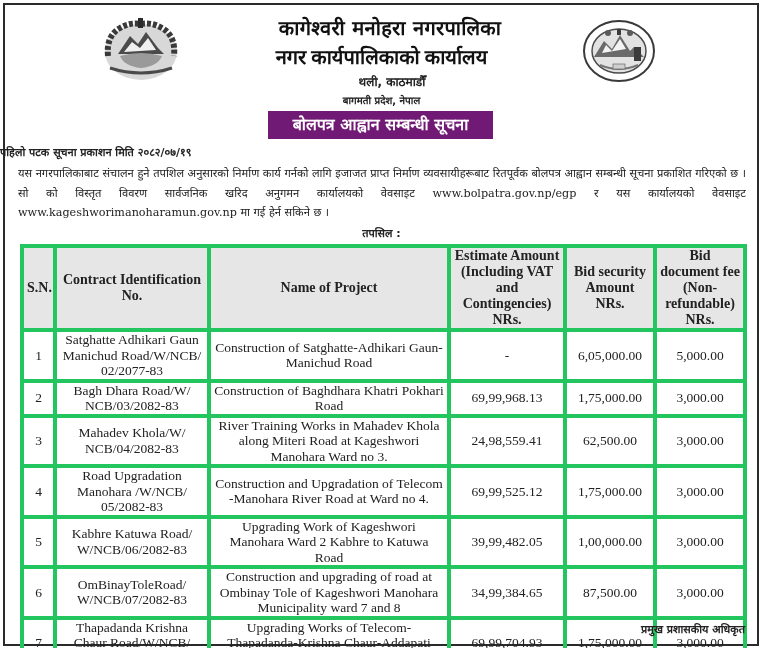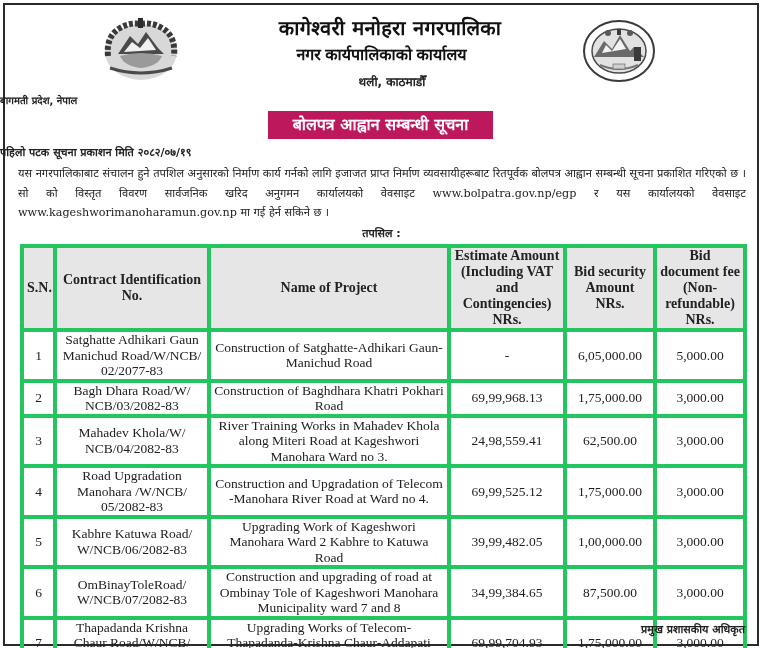--- a/index.html
+++ b/index.html
@@ -16,34 +16,34 @@
     .logo-right {
       position: absolute; left: 582px; top: 19px; width: 74px; height: 64px;
     }
     .title-1 {
       position: absolute; left: 0; right: 0; top: 14px; text-align: center;
       font-family: "DejaVu Sans", sans-serif; font-weight: bold; font-size: 20px;
       letter-spacing: 0.3px; color: #111; margin-left: 17px;
     }
     .title-2 {
       position: absolute; left: 0; right: 0; top: 43px; text-align: center;
-      font-family: Liberation Sans, sans-serif; font-weight: bold; font-size: 16px;
+      font-family: Liberation Serif, serif; font-weight: bold; font-size: 20px;
       color: #111;
     }
     .title-3 {
       position: absolute; left: 0; right: 0; top: 73px; text-align: center;
       font-family: "DejaVu Sans", sans-serif; font-weight: bold; font-size: 12px; color: #222; padding-left: 21px;
     }
     .title-4 {
-      position: absolute; left: 0; right: 0; top: 93px; 
+      position: absolute; left: 0; right: 0; top: 93px; text-align: center;
       font-family: "DejaVu Sans", sans-serif; font-weight: bold; font-size: 10px; color: #222;
     }
     .banner {
       position: absolute; left: 268px; top: 111px; width: 225px; height: 28px;
-      background: #be185d; color: #fff; text-align: center;
+      background: #701a75; color: #fff; text-align: center;
       font-family: "DejaVu Sans", sans-serif; font-weight: bold; font-size: 16px;
       line-height: 28px;
     }
     .pub-date {
       position: absolute; left: 0; right: 0; top: 144px; 
       font-family: "DejaVu Sans", sans-serif; font-weight: bold; font-size: 11px; color: #222;
     }
     .intro {
       position: absolute; left: 18px; top: 164px; width: 728px;
       font-family: "DejaVu Serif", serif; font-size: 11.2px; line-height: 19.5px;

